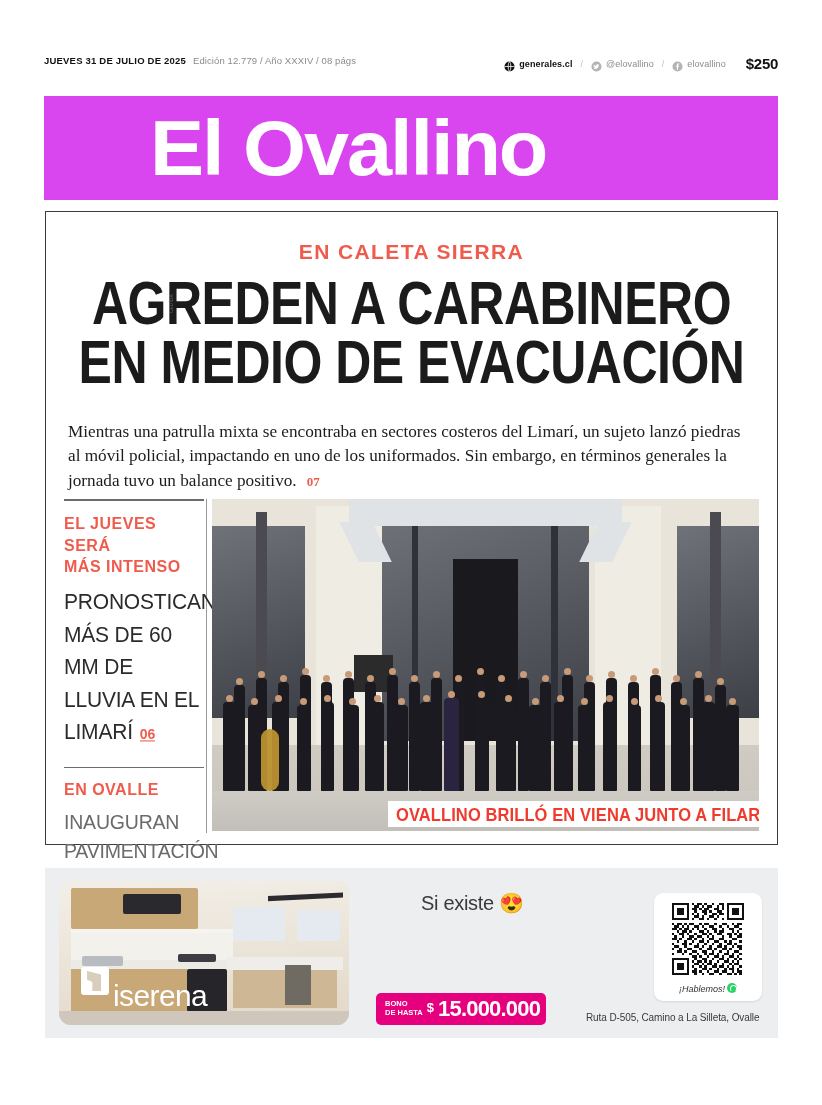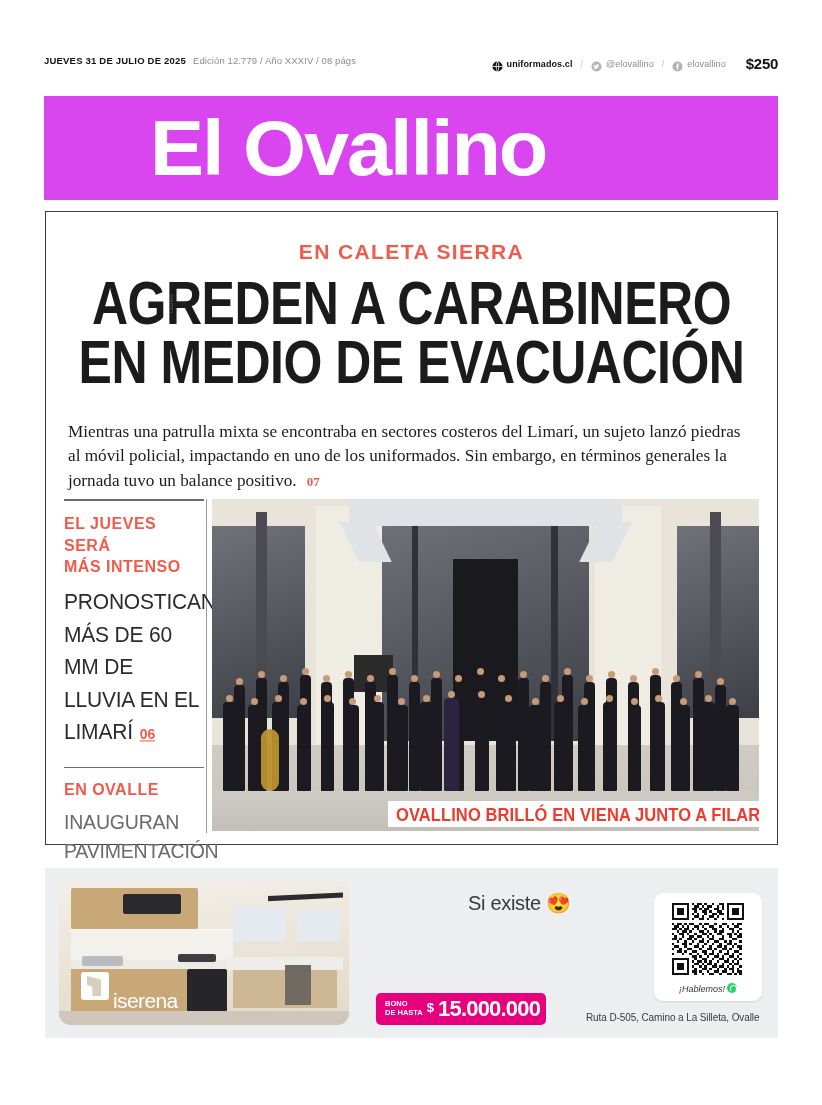--- a/index.html
+++ b/index.html
@@ -123,24 +123,24 @@
     position:absolute;left:14px;top:13px;width:290px;height:144px;border-radius:12px;overflow:hidden;
     background:linear-gradient(160deg,#efe7dc,#d9cdbc);
   }
   .kt{position:absolute;}
   .ad-logo{
     position:absolute;left:22px;bottom:12px;display:flex;align-items:center;gap:4px;
   }
   .ad-logo-mark{width:28px;height:28px;background:#fff;border-radius:3px;position:relative;}
   .ad-logo-mark:after{content:"";position:absolute;left:6px;top:4px;width:14px;height:20px;background:#d9cdbc;
     clip-path:polygon(0 0,100% 18%,100% 100%,38% 100%,38% 55%,0 42%);}
-  .ad-logo-text{color:#fff;font-size:21px;letter-spacing:-.6px;font-weight:normal;margin-top:30px;}
+  .ad-logo-text{color:#fff;font-size:30px;letter-spacing:-.6px;font-weight:normal;margin-top:30px;}
   .ad-text{position:absolute;left:376px;top:22px;width:265px;}
   .ad-h1{font-size:21px;font-weight:bold;color:#2b2b2b;letter-spacing:-.4px;}
-  .ad-h2{font-size:20px;color:#3a3a3a;margin-top:1px;letter-spacing:-.3px;margin-left:47px;}
+  .ad-h2{font-size:20px;color:#3a3a3a;margin-top:1px;letter-spacing:-.3px;}
   .ad-sub{font-size:14px;color:#3a3a3a;margin-top:17px;letter-spacing:-.1px;}
   .bono-box{
     position:absolute;left:376px;top:993px;width:170px;height:32px;background:#e6007e;border-radius:5px;
     display:flex;align-items:center;padding-left:9px;box-sizing:border-box;gap:4px;
   }
   .bono-l{color:#fff;font-size:7.5px;font-weight:bold;line-height:1.15;}
   .bono-d{color:#fff;font-size:13px;font-weight:bold;align-self:flex-start;margin-top:7px;}
   .bono-n{color:#fff;font-size:22px;font-weight:bold;letter-spacing:-.8px;}
   .ad-addr{position:absolute;left:586px;top:1012px;font-size:10px;color:#3a3a3a;letter-spacing:-.1px;}
   .qr-card{
@@ -163,21 +163,21 @@
       <span class="edition-text">Edición 12.779 / Año XXXIV / 08 págs</span>
     </div>
     <div class="topbar-right">
       <span class="soc">
         <span class="soc-ic">
           <svg viewBox="0 0 24 24" width="11" height="11">
               <circle cx="12" cy="12" r="11" fill="#111"></circle>
               <path d="M1 12h22M12 1c4 4 4 18 0 22M12 1C8 5 8 19 12 23" stroke="#fff" stroke-width="1.7" fill="none"></path>
             </svg>
         </span>
-        <span class="soc-label strong">uniformados.cl</span>
+        <span class="soc-label strong">generales.cl</span>
       </span>
       <span class="sep">/</span>
       <span class="soc">
         <span class="soc-ic">
           <svg viewBox="0 0 24 24" width="11" height="11">
               <circle cx="12" cy="12" r="11" fill="#b4b4b4"></circle>
               <path d="M18 8.2c-.5.2-1 .4-1.5.4.5-.3.9-.8 1.1-1.4-.5.3-1.1.5-1.7.7-.5-.5-1.2-.8-1.9-.8-1.5 0-2.7 1.2-2.7 2.6 0 .2 0 .4.1.6-2.2-.1-4.2-1.2-5.5-2.8-.2.4-.4.8-.4 1.3 0 .9.5 1.7 1.2 2.2-.4 0-.8-.1-1.2-.3 0 1.3.9 2.3 2.1 2.6-.2.1-.5.1-.7.1-.2 0-.3 0-.5-.1.3 1 1.3 1.8 2.5 1.8-.9.7-2 1.1-3.2 1.1h-.6c1.2.7 2.5 1.2 4 1.2 4.8 0 7.4-3.9 7.4-7.2v-.3c.5-.4 1-.9 1.4-1.4z" fill="#fff"></path>
             </svg>
         </span>
         <span class="soc-label">@elovallino</span>

